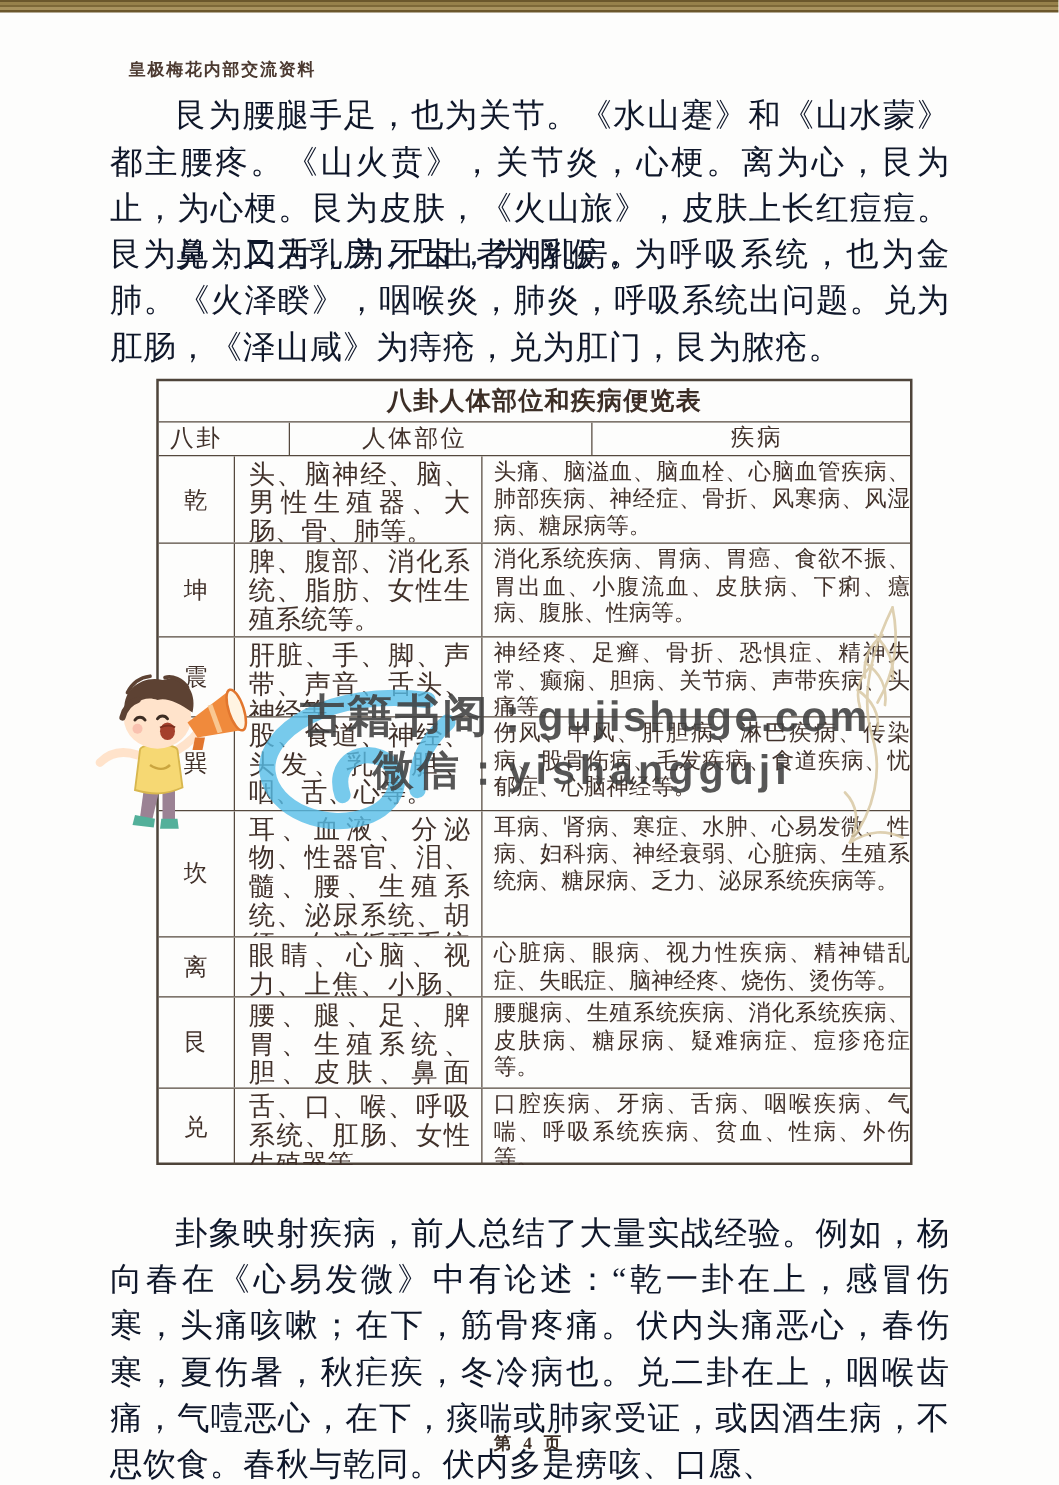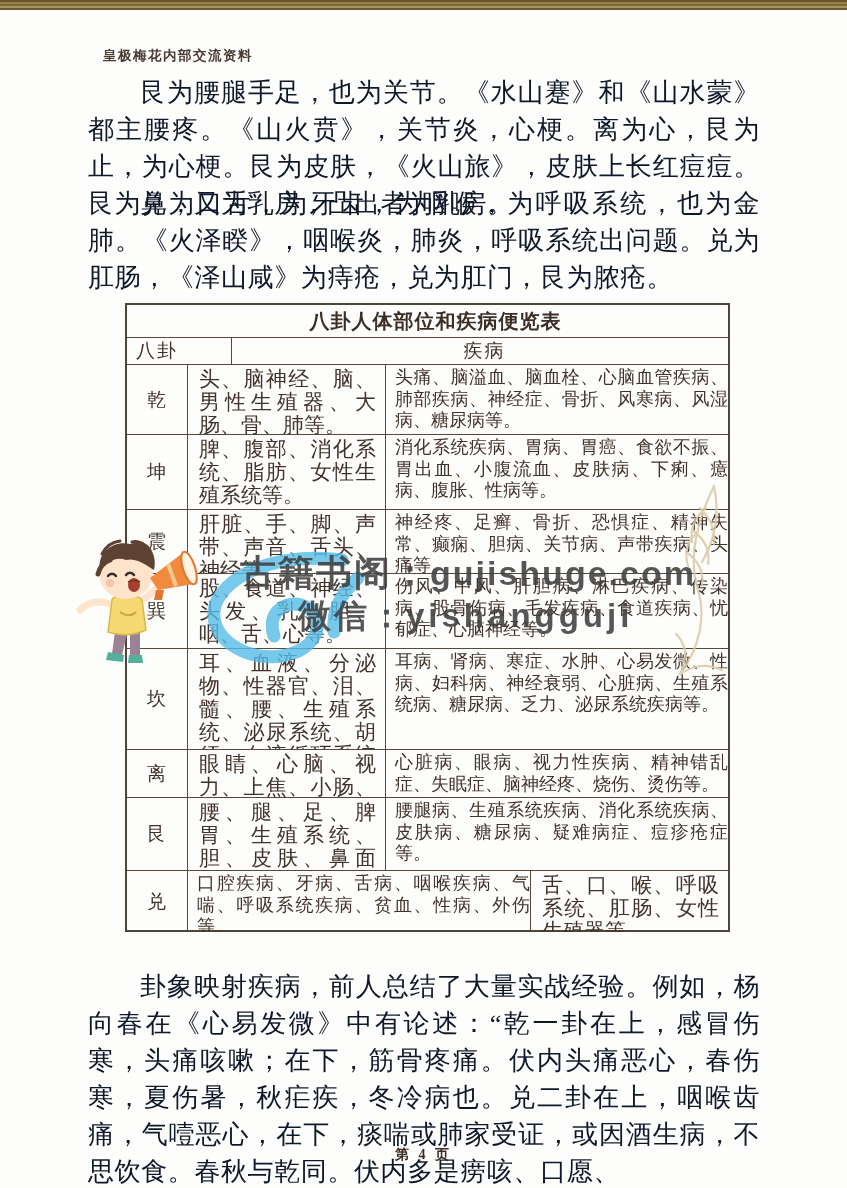--- a/index.html
+++ b/index.html
@@ -52,20 +52,21 @@
 
   <div class="doc-header">皇极梅花内部交流资料</div>
 
   <div class="para" id="p1">艮为腰腿手足，也为关节。《水山蹇》和《山水蒙》都主腰疼。《山火贲》，关节炎，心梗。离为心，艮为止，为心梗。艮为皮肤，《火山旅》，皮肤上长红痘痘。艮为鼻，又为乳房，凸出者为乳房。</div>
   <div class="para" id="p2">兑为口舌，为牙齿，为咽喉，为呼吸系统，也为金肺。《火泽睽》，咽喉炎，肺炎，呼吸系统出问题。兑为肛肠，《泽山咸》为痔疮，兑为肛门，艮为脓疮。</div>
 
   <div class="gtable">
     <div class="t-title">八卦人体部位和疾病便览表</div>
     <div class="t-row t-head">
       <div class="cell c-gua">八卦</div>
+      <div class="cell c-body" style="justify-content:center;">人体部位</div>
       <div class="cell c-dis" style="display:flex;align-items:center;justify-content:center;">疾病</div>
     </div>
 
     <div class="t-row" style="height:70px">
       <div class="cell c-gua">乾</div>
       <div class="cell c-body">
           <span>头、脑神经、脑、男性生殖器、大肠、骨、肺等。</span>
         </div>
       <div class="cell c-dis">头痛、脑溢血、脑血栓、心脑血管疾病、肺部疾病、神经症、骨折、风寒病、风湿病、糖尿病等。</div>
     </div>
@@ -106,24 +107,24 @@
     </div>
     <div class="t-row" style="height:73px">
       <div class="cell c-gua">艮</div>
       <div class="cell c-body">
           <span>腰、腿、足、脾胃、生殖系统、胆、皮肤、鼻面等。</span>
         </div>
       <div class="cell c-dis">腰腿病、生殖系统疾病、消化系统疾病、皮肤病、糖尿病、疑难病症、痘疹疮症等。</div>
     </div>
     <div class="t-row" style="height:62px">
       <div class="cell c-gua">兑</div>
-      <div class="cell c-dis">口腔疾病、牙病、舌病、咽喉疾病、气喘、呼吸系统疾病、贫血、性病、外伤等。</div>
       <div class="cell c-body">
           <span>舌、口、喉、呼吸系统、肛肠、女性生殖器等。</span>
         </div>
+      <div class="cell c-dis">口腔疾病、牙病、舌病、咽喉疾病、气喘、呼吸系统疾病、贫血、性病、外伤等。</div>
     </div>
   </div>
 
   <div class="para" id="p3">卦象映射疾病，前人总结了大量实战经验。例如，杨向春在《心易发微》中有论述：“乾一卦在上，感冒伤寒，头痛咳嗽；在下，筋骨疼痛。伏内头痛恶心，春伤寒，夏伤暑，秋疟疾，冬冷病也。兑二卦在上，咽喉齿痛，气噎恶心，在下，痰喘或肺家受证，或因酒生病，不思饮食。春秋与乾同。伏内多是痨咳、口愿、</div>
 
   <svg class="wm" id="wheat" viewBox="0 0 112 215">
     <g fill="none" stroke="#d9c9a4" stroke-width="2.2" stroke-linecap="round">
       <path d="M78,8 C60,45 52,80 62,112 C70,138 64,170 44,196"></path>
       <path d="M78,8 C84,36 80,60 66,84"></path>
       <path d="M64,30 C74,40 80,52 78,66"></path>

